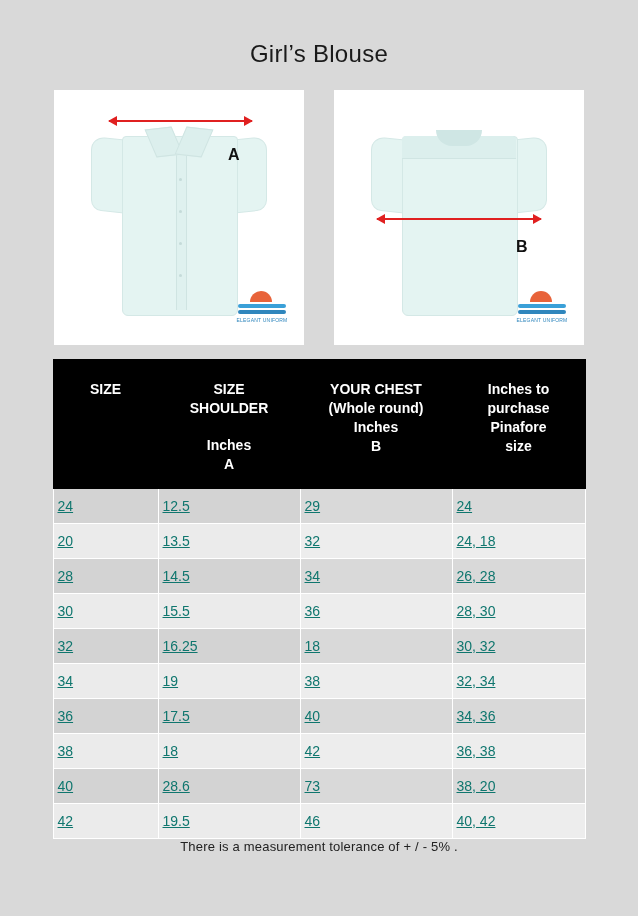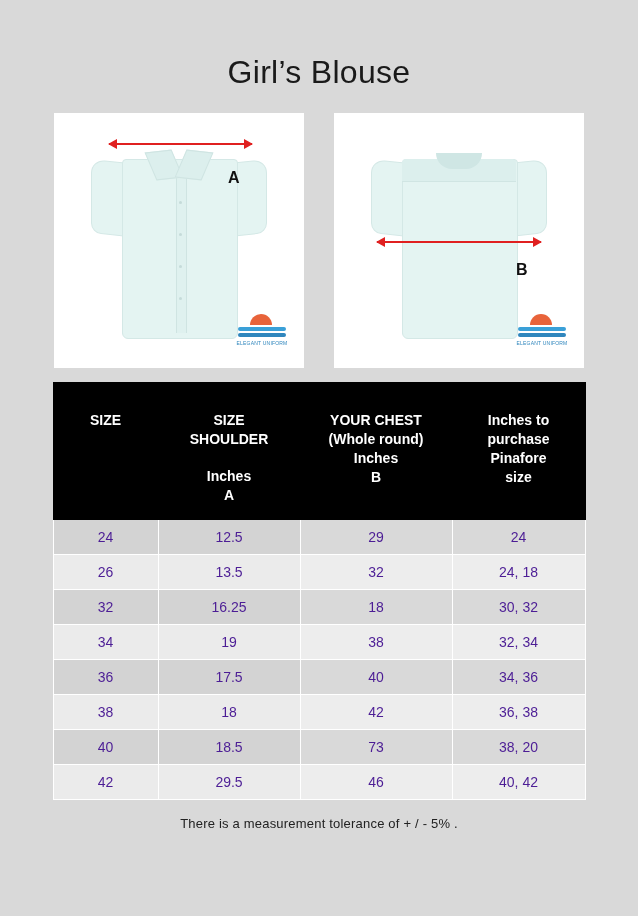--- a/index.html
+++ b/index.html
@@ -14,24 +14,24 @@
     overflow: hidden;
   }
   .page {
     position: relative;
     width: 638px;
     height: 916px;
     box-sizing: border-box;
   }
   .title {
     text-align: center;
-    font-size: 32px;
+    font-size: 24px;
     font-weight: 400;
     color: #1a1a1a;
-    padding-top: 54px;
+    padding-top: 40px;
     letter-spacing: 0.3px;
   }
   .images-row {
     display: flex;
     justify-content: center;
     gap: 30px;
     margin-top: 22px;
   }
   .img-card {
     position: relative;
@@ -182,47 +182,46 @@
     margin: 14px auto 0 auto;
     table-layout: fixed;
   }
   table.size-table thead th {
     background: #000000;
     color: #ffffff;
     font-size: 14px;
     font-weight: bold;
     text-align: center;
     vertical-align: top;
-    padding: 28px 4px 14px 4px;
+    padding: 20px 4px 14px 4px;
     line-height: 1.35;
     border: 1px solid #000;
   }
   table.size-table thead th .sub {
     display: block;
     margin-top: 18px;
   }
   table.size-table tbody td {
     font-size: 14px;
-    color: #4c1d95;
-    text-align: center;
+    color: #0f766e;
     padding: 9px 4px;
     border: 1px solid #ffffff;
+    text-decoration: underline;
   }
   tbody tr:nth-child(odd) td  { background: #d9d9d9; }
   tbody tr:nth-child(even) td { background: #ededed; }
   tbody td.c0, tbody td.c1 { background-image: none; }
   tbody tr:nth-child(odd) td.c0,
   tbody tr:nth-child(odd) td.c1 { background: #d3d3d3; }
   tbody tr:nth-child(even) td.c0,
   tbody tr:nth-child(even) td.c1 { background: #ebebeb; }
   .footnote {
     text-align: center;
     font-size: 13px;
     color: #222;
-    margin-top: 16px;
     letter-spacing: 0.2px;
   }
 </style>
 </head>
 <body>
 
 <div class="page">
 
   <div class="title">Girl’s Blouse</div>
 
@@ -308,24 +307,36 @@
       </tr>
     </thead>
     <tbody>
       <tr>
         <td class="c0">24</td>
         <td class="c1">12.5</td>
         <td>29</td>
         <td>24</td>
       </tr>
       <tr>
-        <td class="c0">26</td>
+        <td class="c0">20</td>
         <td class="c1">13.5</td>
         <td>32</td>
         <td>24, 18</td>
+      </tr>
+      <tr>
+        <td class="c0">28</td>
+        <td class="c1">14.5</td>
+        <td>34</td>
+        <td>26, 28</td>
+      </tr>
+      <tr>
+        <td class="c0">30</td>
+        <td class="c1">15.5</td>
+        <td>36</td>
+        <td>28, 30</td>
       </tr>
       <tr>
         <td class="c0">32</td>
         <td class="c1">16.25</td>
         <td>18</td>
         <td>30, 32</td>
       </tr>
       <tr>
         <td class="c0">34</td>
         <td class="c1">19</td>
@@ -339,27 +350,27 @@
         <td>34, 36</td>
       </tr>
       <tr>
         <td class="c0">38</td>
         <td class="c1">18</td>
         <td>42</td>
         <td>36, 38</td>
       </tr>
       <tr>
         <td class="c0">40</td>
-        <td class="c1">18.5</td>
+        <td class="c1">28.6</td>
         <td>73</td>
         <td>38, 20</td>
       </tr>
       <tr>
         <td class="c0">42</td>
-        <td class="c1">29.5</td>
+        <td class="c1">19.5</td>
         <td>46</td>
         <td>40, 42</td>
       </tr>
     </tbody>
   </table>
 
   <div class="footnote">There is a measurement tolerance of  + / - 5% .</div>
 
 </div>
 

